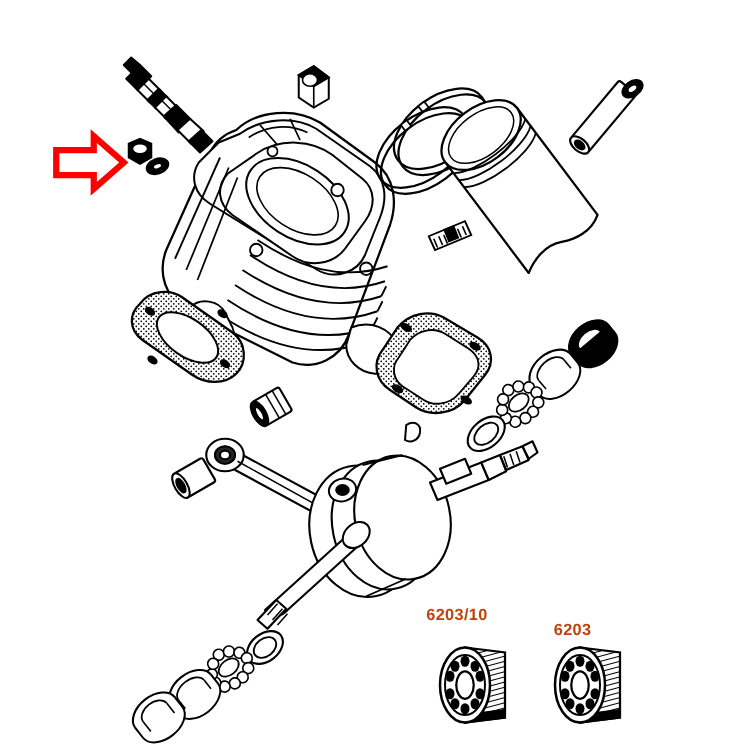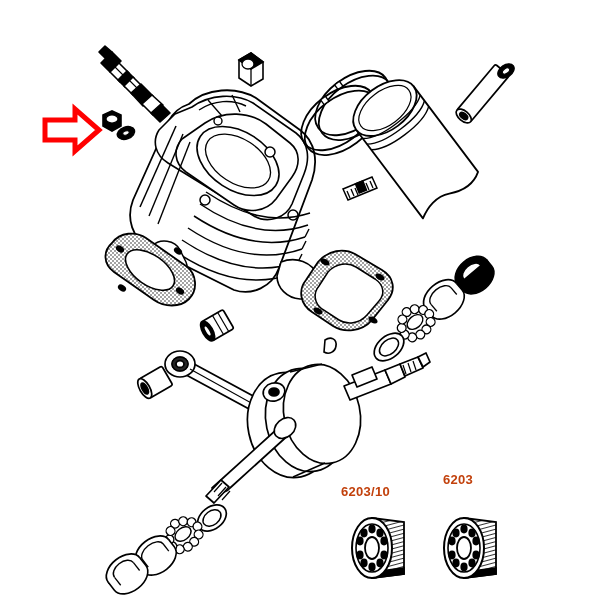--- a/index.html
+++ b/index.html
@@ -16,21 +16,21 @@
     position:absolute;
     font-family:"Liberation Sans", sans-serif;
     font-size:13px;
     font-weight:bold;
     color:#c2410c;
     letter-spacing:0.3px;
     white-space:nowrap;
     user-select:none;
   }
   #label-6203-10{left:341px;top:484px;}
-  #label-6203{left:443px;top:472px;}
+  #label-6203{left:443px;top:496px;}
 </style>
 </head>
 <body>
 
 <div id="page">
 
   <svg id="diagram-svg" viewBox="0 0 600 600" xmlns="http://www.w3.org/2000/svg">
     <defs>
       <pattern id="stipple" width="4" height="4" patternUnits="userSpaceOnUse">
         <rect width="4" height="4" fill="#ffffff"></rect>

